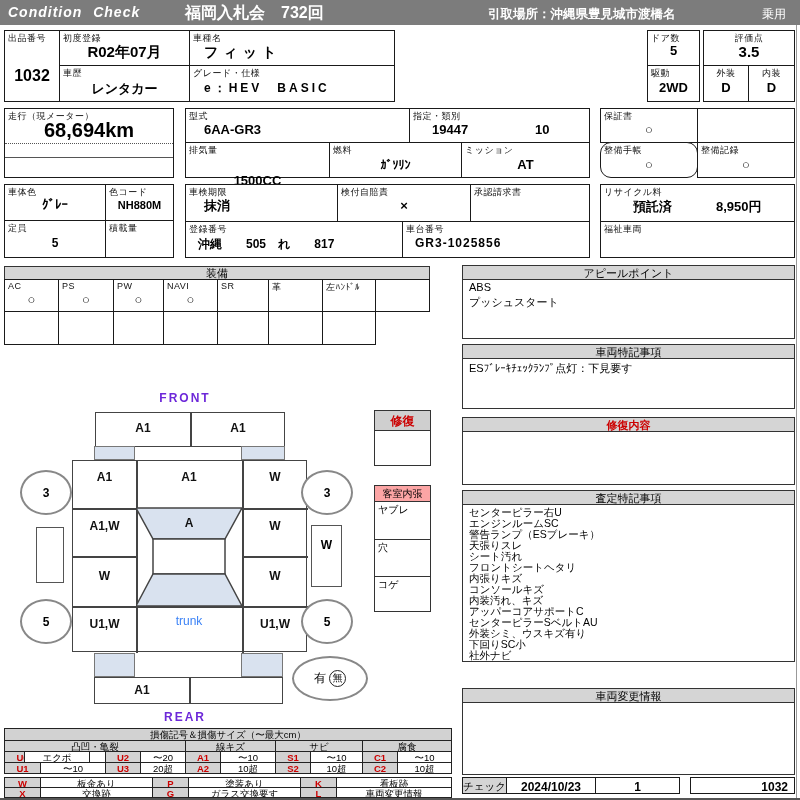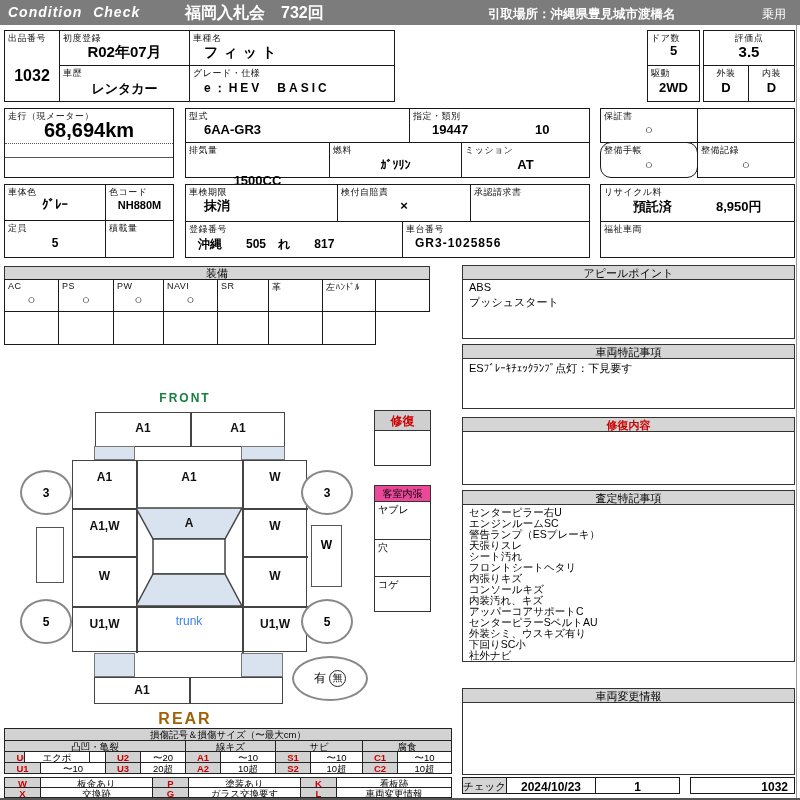--- a/index.html
+++ b/index.html
@@ -242,21 +242,21 @@
     <div class="cv" style="top:2px;font-size:12px;">2024/10/23</div>
   </div>
   <div class="cell" style="left:595px;top:777px;width:85px;height:17px;">
     <div class="cv" style="top:2px;font-size:12px;">1</div>
   </div>
   <div class="cell" style="left:690px;top:777px;width:105px;height:17px;">
     <div class="cv" style="top:2px;font-size:12px;text-align:right;padding-right:6px;">1032</div>
   </div>
 
   <div class="a" style="left:0;top:388px;width:460px;height:350px;">
-    <div class="a" style="left:150px;top:3px;width:70px;text-align:center;color:#15803d;font-weight:bold;font-size:12px;letter-spacing:2px;">FRONT</div>
+    <div class="a" style="left:150px;top:3px;width:70px;text-align:center;color:#6d28d9;font-weight:bold;font-size:12px;letter-spacing:2px;">FRONT</div>
 
     <div class="a" style="left:95px;top:24px;width:190px;height:35px;border:1.5px solid #444;background:#fff;">
       <div class="a" style="left:94px;top:0;width:1.5px;height:100%;background:#444;"></div>
       <div class="pl" style="left:0;top:8px;width:94px;">A1</div>
       <div class="pl" style="left:95px;top:8px;width:94px;">A1</div>
     </div>
 
     <div class="a blue" style="left:94px;top:58px;width:41px;height:14px;"></div>
     <div class="a blue" style="left:241px;top:58px;width:44px;height:14px;"></div>
 
@@ -297,31 +297,31 @@
 
     <div class="a blue" style="left:94px;top:265px;width:41px;height:24px;"></div>
     <div class="a blue" style="left:241px;top:265px;width:42px;height:24px;"></div>
 
     <div class="a" style="left:94px;top:289px;width:189px;height:27px;border:1.5px solid #444;background:#fff;">
       <div class="a" style="left:94px;top:0;width:1.5px;height:100%;background:#444;"></div>
       <div class="pl" style="left:0;top:5px;width:94px;">A1</div>
       <div class="pl" style="left:95px;top:5px;width:94px;"></div>
     </div>
 
-    <div class="a" style="left:150px;top:322px;width:70px;text-align:center;color:#a16207;font-weight:bold;font-size:16px;letter-spacing:2px;">REAR</div>
+    <div class="a" style="left:150px;top:322px;width:70px;text-align:center;color:#6d28d9;font-weight:bold;font-size:12px;letter-spacing:2px;">REAR</div>
 
     <div class="a" style="left:292px;top:268px;width:76px;height:45px;border:2px solid #888;border-radius:50%;background:#fff;display:flex;align-items:center;justify-content:center;font-size:12px;">
       <span>有</span>
       <span class="circ-no">無</span>
     </div>
 
     <div class="a" style="left:374px;top:22px;width:57px;height:21px;background:#cfcfcf;border:1px solid #333;text-align:center;line-height:20px;font-size:12px;font-weight:bold;color:#cc0000;box-sizing:border-box;">修復</div>
     <div class="a" style="left:374px;top:42px;width:57px;height:36px;border:1px solid #333;background:#fff;box-sizing:border-box;"></div>
 
-    <div class="a" style="left:374px;top:97px;width:57px;height:17px;background:#ec4899;border:1px solid #333;text-align:center;line-height:16px;font-size:10px;box-sizing:border-box;">客室内張</div>
+    <div class="a" style="left:374px;top:97px;width:57px;height:17px;background:#fca5a5;border:1px solid #333;text-align:center;line-height:16px;font-size:10px;box-sizing:border-box;">客室内張</div>
     <div class="a" style="left:374px;top:113px;width:57px;height:39px;border:1px solid #333;background:#fff;box-sizing:border-box;font-size:10px;padding:1px 3px;">ヤブレ</div>
     <div class="a" style="left:374px;top:151px;width:57px;height:38px;border:1px solid #333;background:#fff;box-sizing:border-box;font-size:10px;padding:1px 3px;">穴</div>
     <div class="a" style="left:374px;top:188px;width:57px;height:36px;border:1px solid #333;background:#fff;box-sizing:border-box;font-size:10px;padding:1px 3px;">コゲ</div>
   </div>
 
   <div class="lg lgh" style="left:4px;top:728px;width:448px;height:13px;font-weight:normal;">損傷記号＆損傷サイズ（〜最大cm）</div>
   <div class="lg lgh" style="left:4px;top:740px;width:182px;height:12px;font-weight:normal;">凸凹・亀裂</div>
   <div class="lg lgh" style="left:185px;top:740px;width:91px;height:12px;font-weight:normal;">線キズ</div>
   <div class="lg lgh" style="left:275px;top:740px;width:88px;height:12px;font-weight:normal;">サビ</div>
   <div class="lg lgh" style="left:362px;top:740px;width:90px;height:12px;font-weight:normal;">腐食</div>

